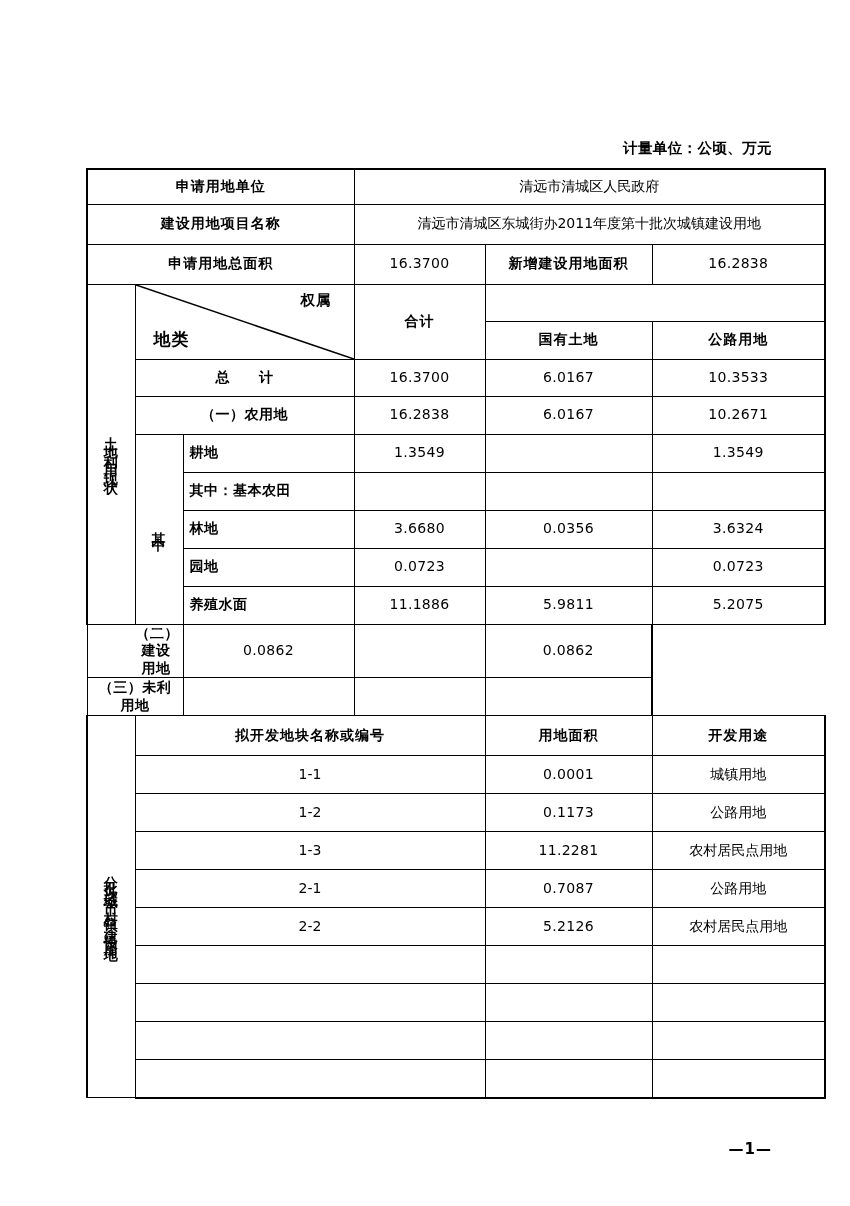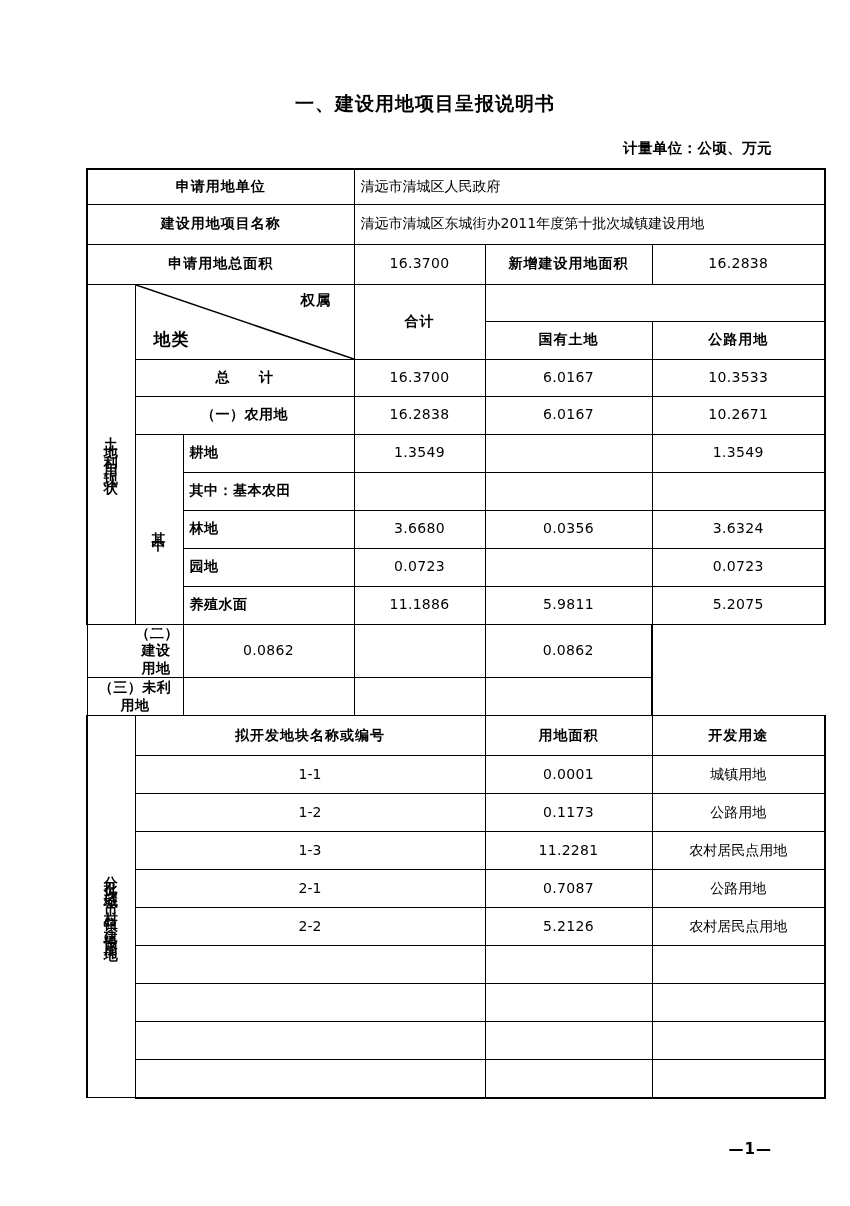--- a/index.html
+++ b/index.html
@@ -53,21 +53,21 @@
     line-height: 1.25;
     background: #fff;
   }
   .outer-l { border-left-width: 2px !important; }
   .outer-r { border-right-width: 2px !important; }
   .outer-t { border-top-width: 2px !important; }
   .outer-b { border-bottom-width: 2px !important; }
 
   .c-label  { text-align: center; font-weight: bold; letter-spacing: 1px; }
   .c-val    { text-align: center; }
-  .l-val    { text-align: left; padding-left: 9px; }
+  .l-val    { text-align: center; padding-left: 9px; }
   .num      { text-align: center; font-size: 14.5px; letter-spacing: 0.3px; }
 
   
   .vert {
     text-align: center;
     font-weight: bold;
     font-size: 14.5px;
     padding: 0;
   }
   .vert span {
@@ -115,21 +115,20 @@
     font-size: 15px;
     font-weight: bold;
     letter-spacing: 1px;
   }
 </style>
 </head>
 <body>
 
 <div class="page">
 
-  <div class="title">一、建设用地项目呈报说明书</div>
 
   <div class="unit-line">计量单位：公顷、万元</div>
 
   <table class="main">
     <colgroup>
       <col style="width:48px">
       <col style="width:48px">
       <col style="width:171px">
       <col style="width:131px">
       <col style="width:167px">

